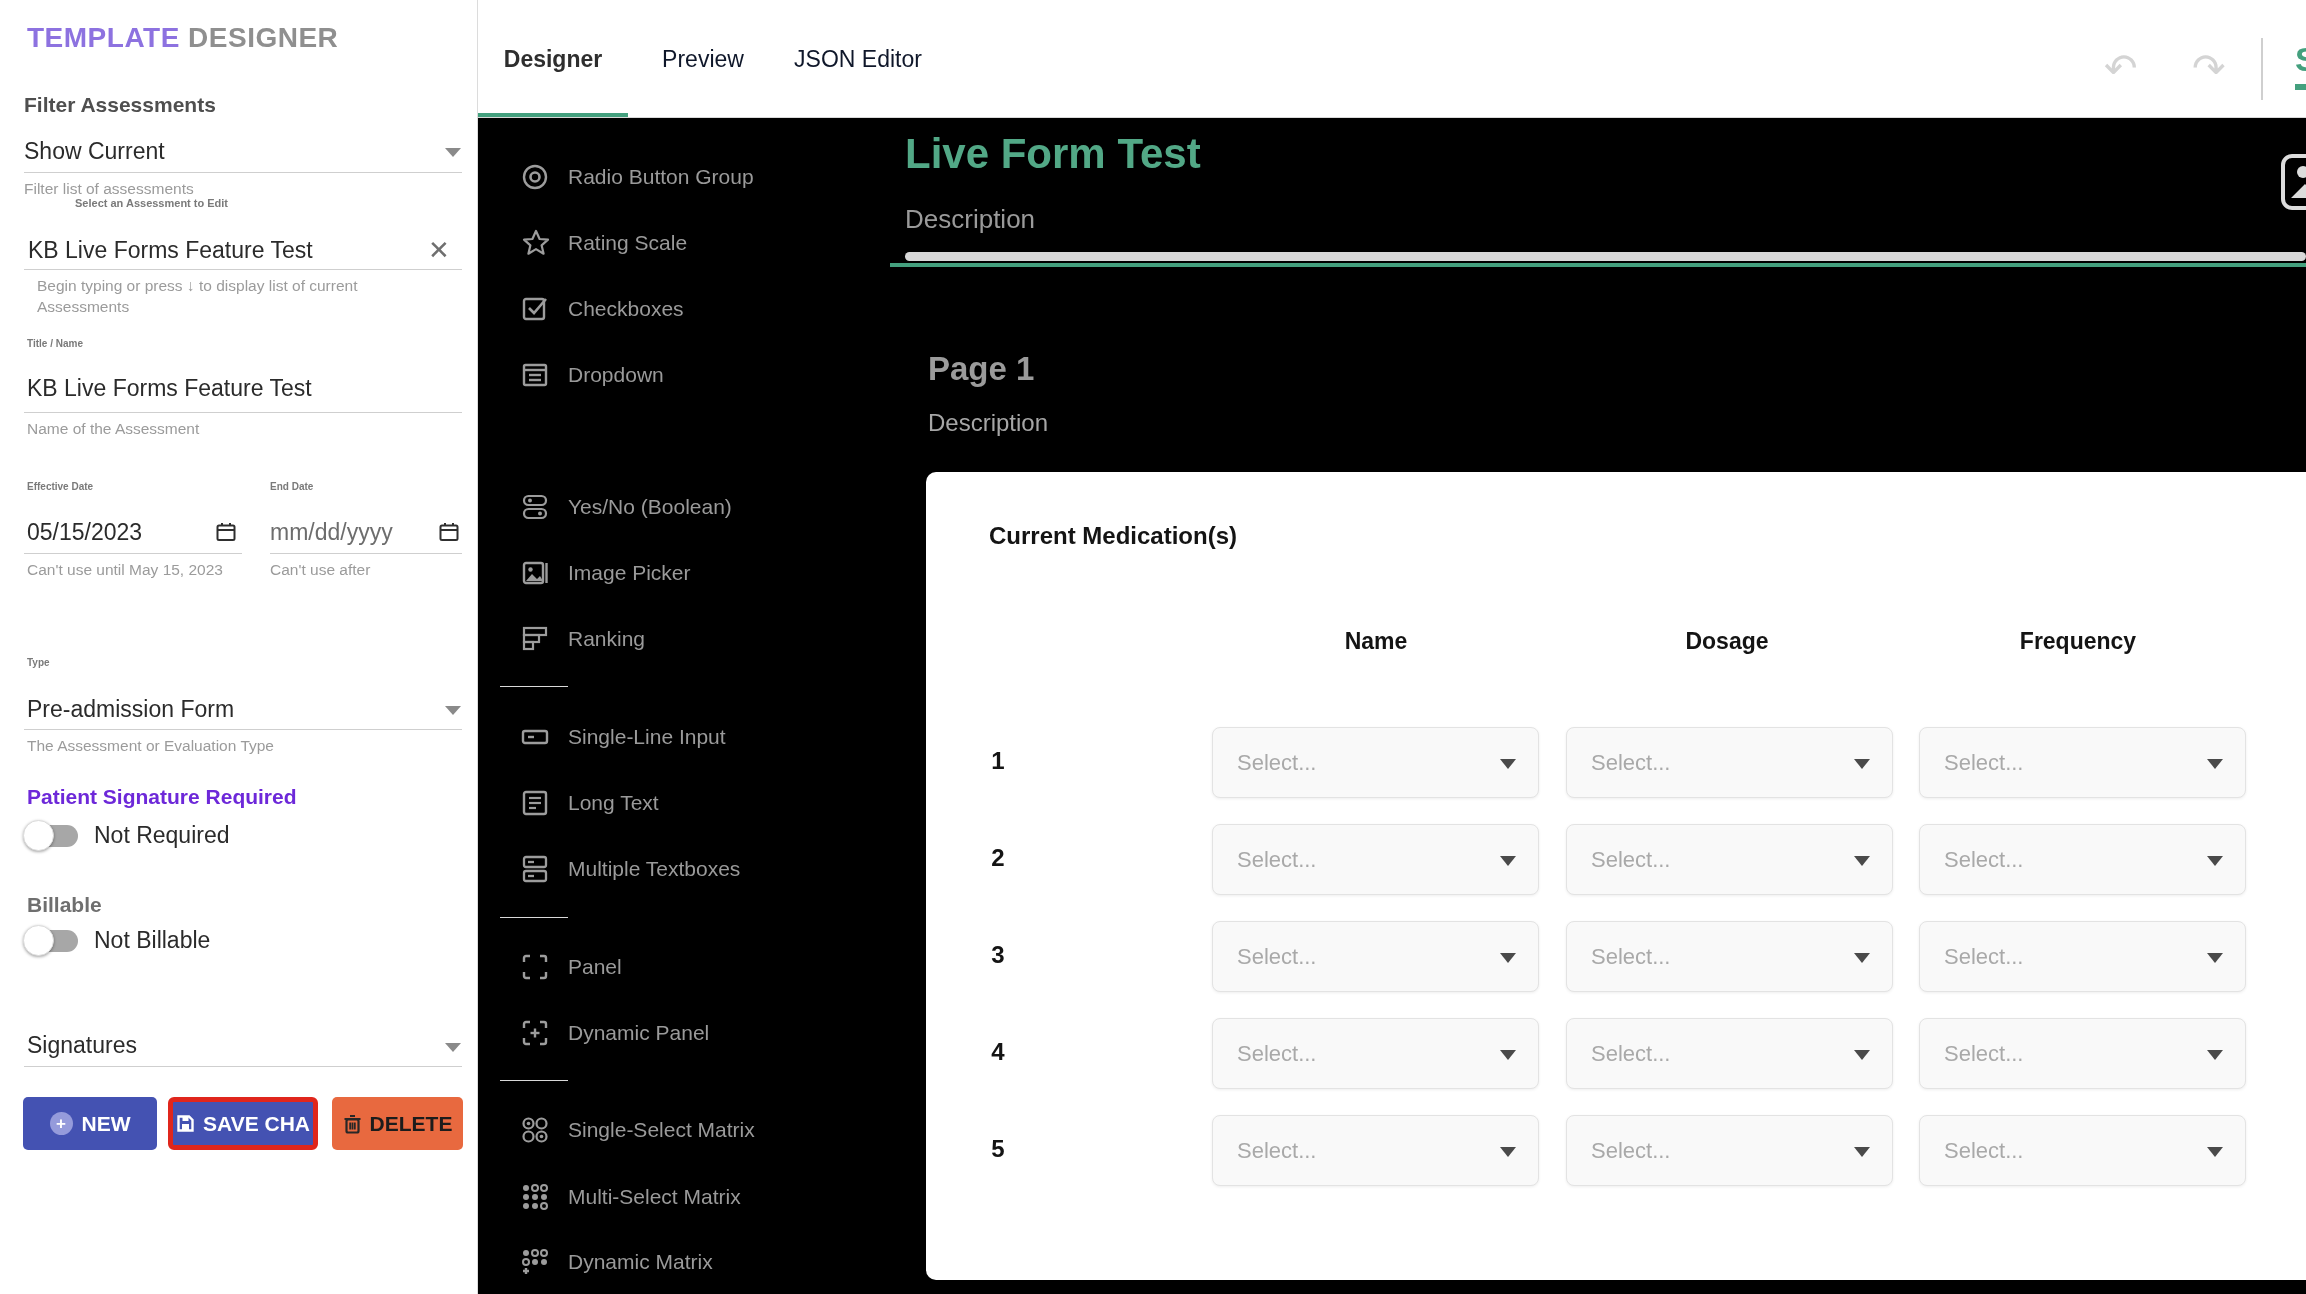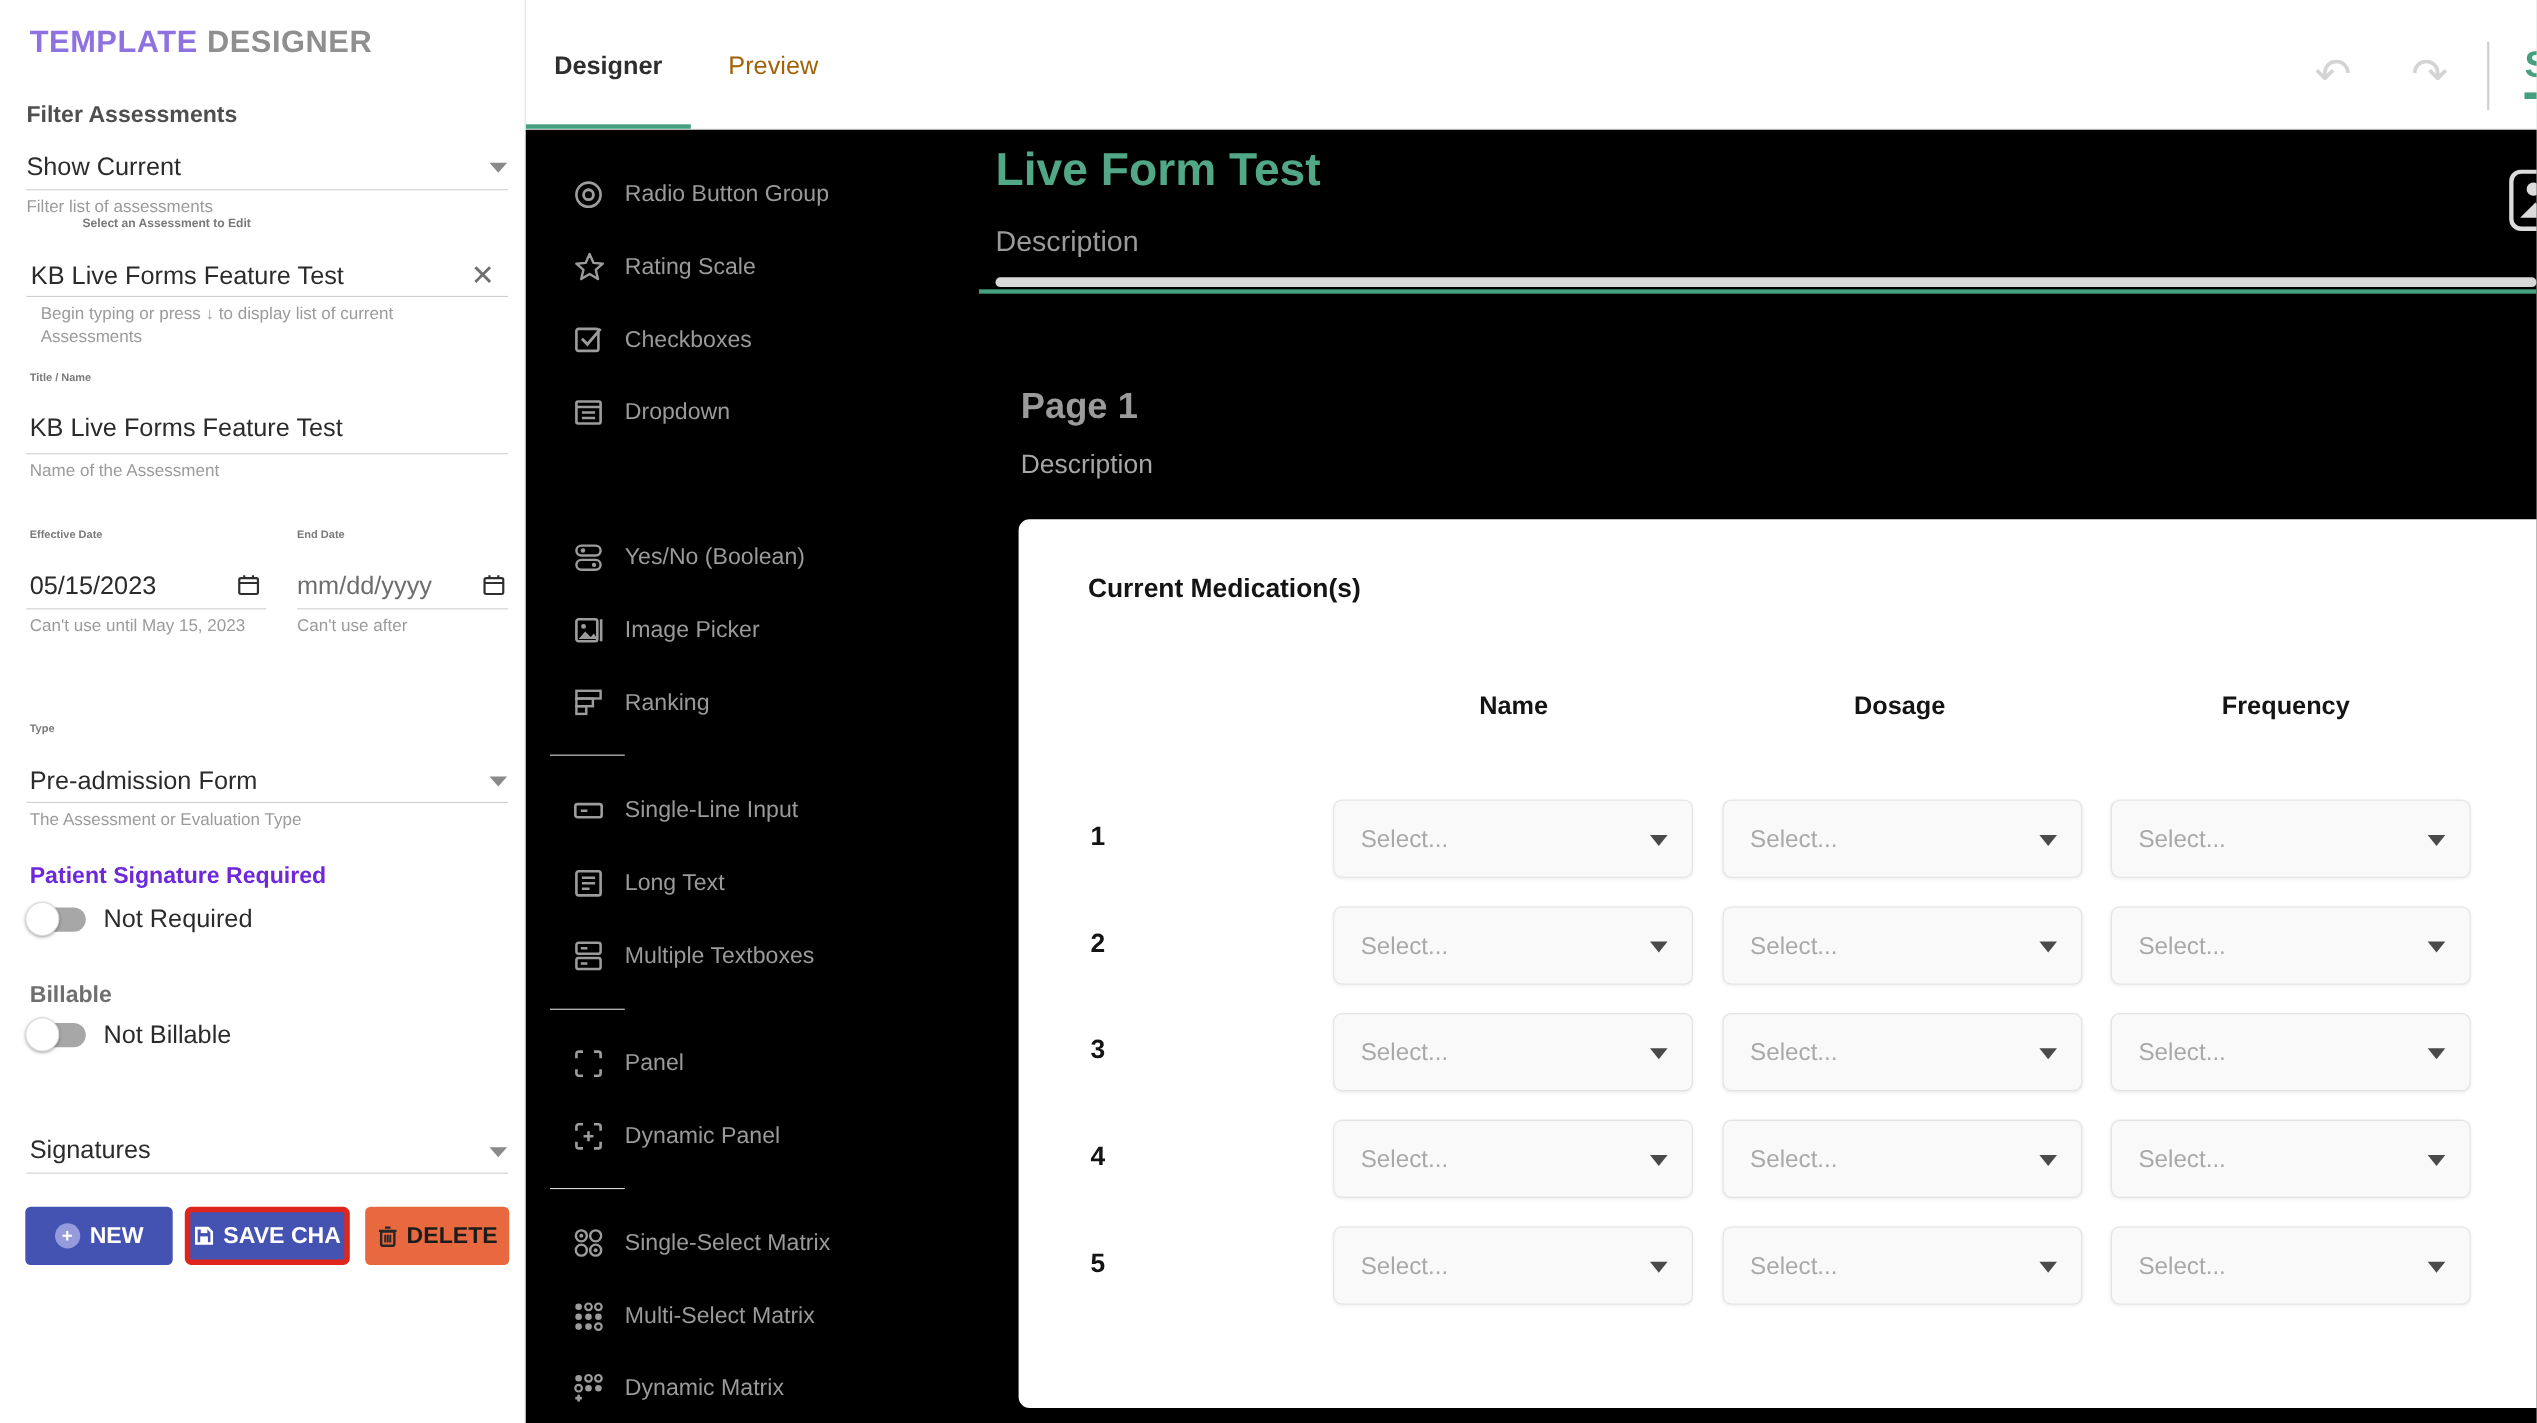--- a/index.html
+++ b/index.html
@@ -34,21 +34,21 @@
          font-weight:bold; margin-right:9px; }
   .btn-save { left:168px; width:150px; background:#4452b2; color:#fff; border:5px solid #e0261c; border-radius:6px; }
   .btn-save svg { margin-right:8px; flex:0 0 auto; }
   .btn-delete { left:332px; width:131px; background:#e8693f; color:#1c1c1c; }
   .btn-delete svg { margin-right:8px; }
 
   
   #topbar { position:absolute; left:478px; top:0; width:1828px; height:118px; background:#fff;
             border-bottom:1px solid #d9d9d9; overflow:hidden; }
   .tab { position:absolute; top:0; height:118px; display:flex; align-items:center;
-         justify-content:center; font-size:23px; color:#a16207; cursor:default; }
+         justify-content:center; font-size:23px; color:#0f172a; cursor:default; }
   .tab.active { font-weight:bold; color:#2e2e2e; }
   .tab.active::after { content:""; position:absolute; left:0; bottom:0; width:100%; height:5px; background:#44a07e; }
   .hist-icon { position:absolute; top:50px; font-size:40px; color:#d4d4d4; line-height:0.9; }
   .vdivider { position:absolute; left:1783px; top:38px; width:2px; height:62px; background:#cfcfcf; }
   .partial-green { position:absolute; left:1817px; top:40px; width:30px; height:52px;
                    color:#44a07e; font-size:34px; font-weight:bold; }
   .partial-green .bar { position:absolute; left:0; top:44px; width:26px; height:6px; background:#44a07e; }
 
   
   #canvas { position:absolute; left:478px; top:118px; width:1828px; height:1176px;
@@ -187,20 +187,21 @@
         <line x1="9.5" y1="8.5" x2="9.5" y2="15.5" stroke="#272727" stroke-width="1.8"></line>
         <line x1="11.8" y1="8.5" x2="11.8" y2="15.5" stroke="#272727" stroke-width="1.8"></line>
       </svg>
     <span>DELETE</span>
   </div>
 </div>
 
 <div id="topbar">
   <div class="tab active" style="left:0; width:150px;">Designer</div>
   <div class="tab" style="left:150px; width:150px;">Preview</div>
+  <div class="tab" style="left:300px; width:160px;">JSON Editor</div>
 
   <div class="hist-icon" style="left:1626px;">↶</div>
   <div class="hist-icon" style="left:1714px;">↷</div>
   <div class="vdivider"></div>
   <div class="partial-green">S<span class="bar"></span></div>
 </div>
 
 <div id="canvas">
 
   <div class="tb-item" style="top:35px;">

